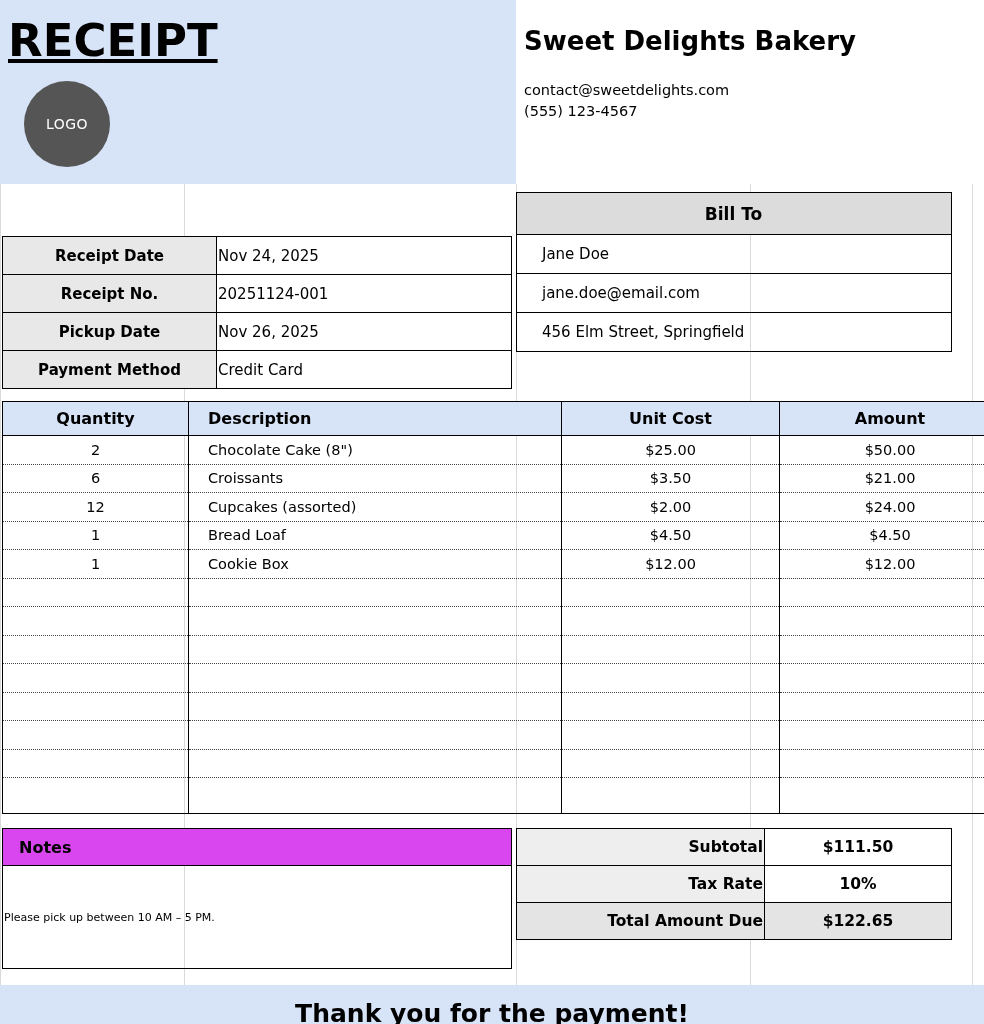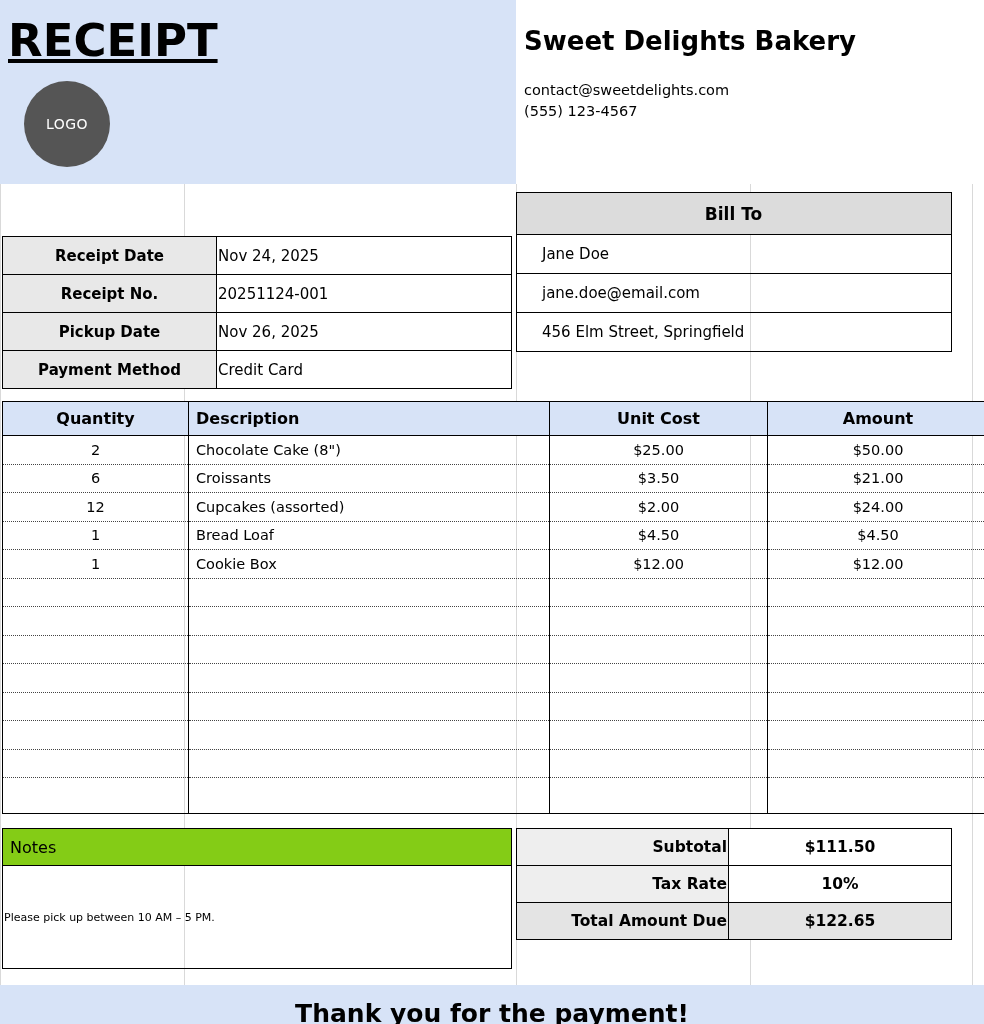--- a/index.html
+++ b/index.html
@@ -176,46 +176,46 @@
     border-bottom: 1px dotted #444444;
     height: 28.5px;
     font-size: 14.5px;
     box-sizing: border-box;
   }
   table.items tr.last-row td {
     border-bottom: 1.5px solid #000000;
     height: 36px;
   }
   .col-qty { width: 183px; text-align: center; }
-  .col-desc { width: 352px; text-align: left; padding-left: 7px; }
+  .col-desc { width: 352px; text-align: left; padding-left: 19px; }
   .col-unit { width: 215px; text-align: center; }
   .col-amt { width: 218px; text-align: center; }
 
   
   .bottom {
     display: flex;
     margin-top: 14px;
   }
   .notes-block {
     width: 516px;
     box-sizing: border-box;
     padding-left: 2px;
   }
   table.notes {
     border-collapse: collapse;
     width: 510px;
     table-layout: fixed;
   }
   table.notes td.notes-head {
-    background: #84cc16;
-    border: 1.5px solid #000000;
-    font-weight: normal;
+    background: #d946ef;
+    border: 1.5px solid #000000;
+    font-weight: bold;
     font-size: 16px;
     height: 34px;
-    padding-left: 7px;
+    padding-left: 16px;
   }
   table.notes td.notes-body {
     border: 1.5px solid #000000;
     border-top: none;
     height: 100px;
     font-size: 11px;
     vertical-align: middle;
   }
   .totals-block {
     flex: 1;
@@ -228,21 +228,21 @@
     table-layout: fixed;
   }
   table.totals td {
     border: 1.5px solid #000000;
     height: 37px;
     font-size: 15.5px;
     font-weight: bold;
     box-sizing: border-box;
   }
   td.totals-label {
-    width: 212px;
+    width: 248px;
     background: #eeeeee;
     text-align: right;
     font-size: 16px;
     margin-top: 12px;
   }
   td.totals-value {
     text-align: center;
     background: #ffffff;
   }
   tr.grand td.totals-label,

